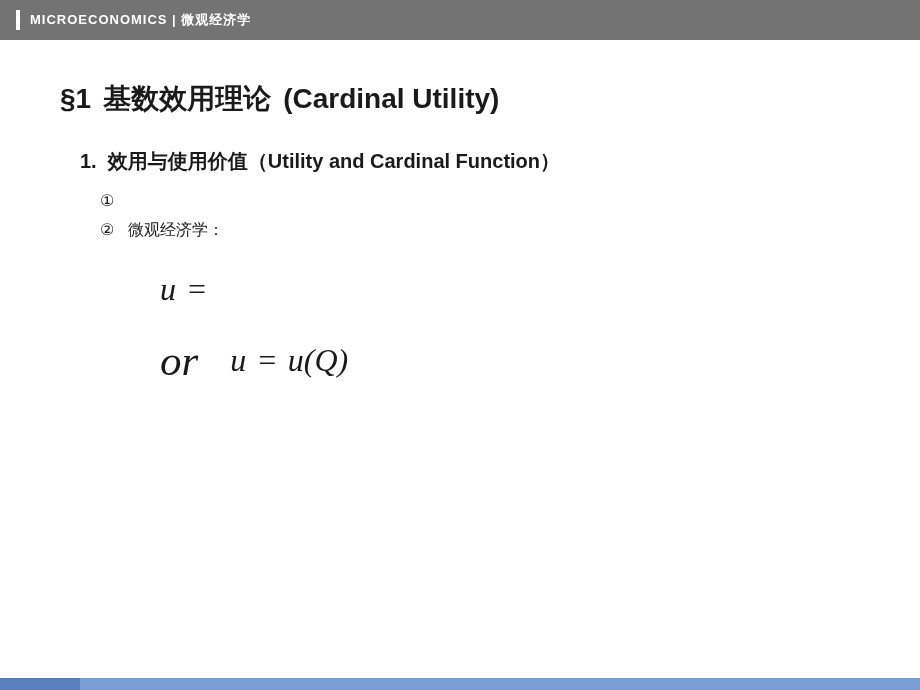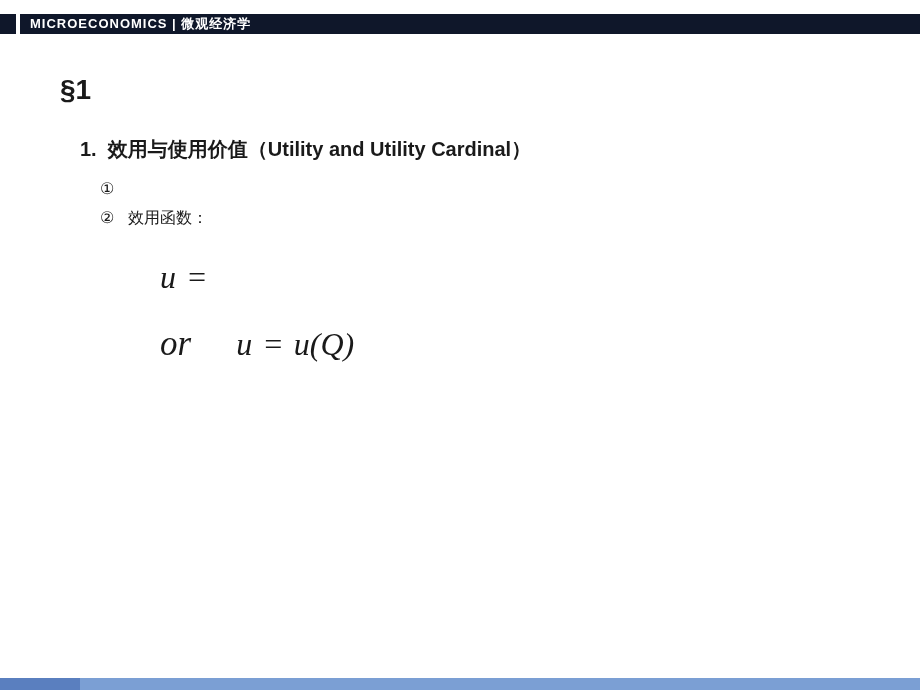--- a/index.html
+++ b/index.html
@@ -18,26 +18,25 @@
 
     .slide-container {
       width: 920px;
       height: 690px;
       display: flex;
       flex-direction: column;
       background: #ffffff;
     }
 
     .header-bar {
-      background: #0f172a;
-      height: 20px;
+      background: #737373;
+      height: 40px;
       display: flex;
       align-items: center;
       padding: 0 16px;
-      margin-top: 14px;
     }
 
     .header-accent {
       width: 4px;
       height: 20px;
       background: #ffffff;
       margin-right: 10px;
     }
 
     .header-title {
@@ -104,23 +103,23 @@
     .formula-line {
       font-size: 32px;
       font-style: italic;
       color: #1a1a1a;
       font-family: 'Times New Roman', Times, serif;
       display: flex;
       align-items: center;
     }
 
     .formula-or {
-      font-size: 35px;
-      font-family: 'Times New Roman', Times, serif;
-      margin-right: 45px;
+      font-size: 43px;
+      font-family: 'Times New Roman', Times, serif;
+      margin-right: 32px;
     }
 
     
     .math-var {
       font-style: italic;
       font-family: 'Times New Roman', Times, serif;
     }
 
     .math-sub {
       font-size: 18px;
@@ -151,34 +150,36 @@
 
   <div class="header-bar">
     <div class="header-accent"></div>
     <span class="header-title">MICROECONOMICS | 微观经济学</span>
   </div>
 
   <div class="content-area">
 
     <div class="section-title">
       <span class="section-symbol">§1</span>
+      <span>基数效用理论</span>
+        <span>(Cardinal Utility)</span>
     </div>
 
     <div class="subsection">
       <div class="subsection-title">
-        <span>1.</span>&nbsp;&nbsp;<span>效用与使用价值</span><span>（Utility and Utility Cardinal）</span>
+        <span>1.</span>&nbsp;&nbsp;<span>效用与使用价值</span><span>（Utility and Cardinal Function）</span>
       </div>
 
       <div class="bullet-item">
         <span class="bullet-num">①</span>
       </div>
 
       <div class="bullet-item">
         <span class="bullet-num">②</span>
-        <span>效用函数：</span>
+        <span>微观经济学：</span>
       </div>
 
       <div class="formula-block">
 
         <div class="formula-line">
           <span class="math-var">u</span>
           <span class="math-eq">=</span>
         </div>
 
         <div class="formula-line">

